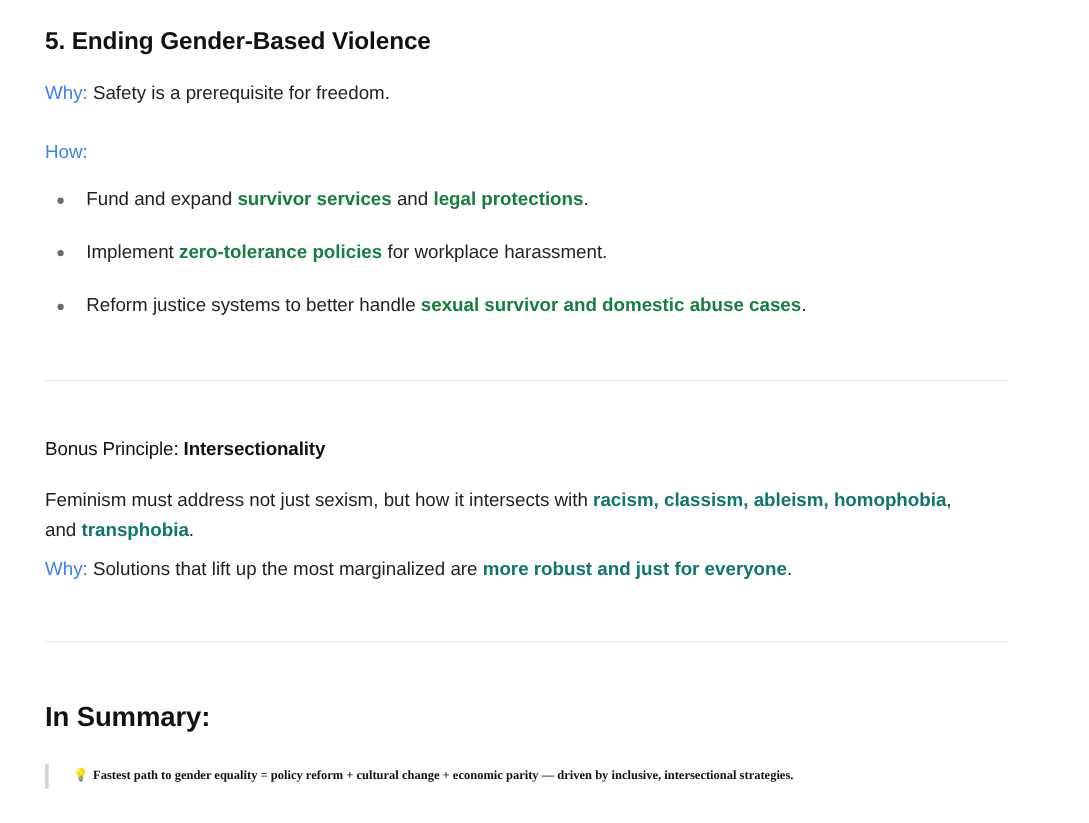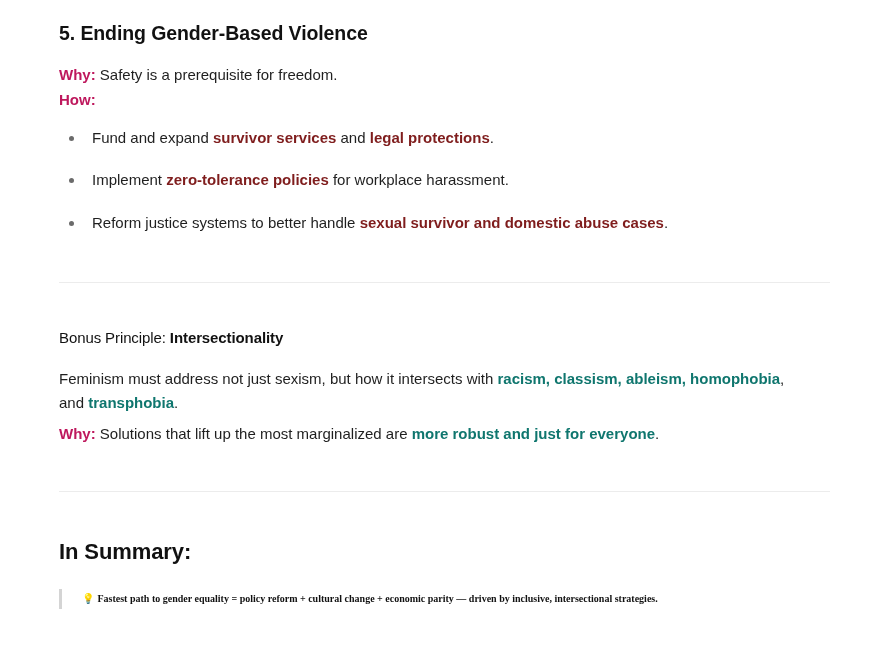--- a/index.html
+++ b/index.html
@@ -13,21 +13,21 @@
     font-family: "Liberation Sans", sans-serif;
     color: #1a1a1a;
     -webkit-font-smoothing: antialiased;
     overflow: hidden;
   }
   .page {
     position: relative;
     width: 840px;
     height: 658px;
     box-sizing: border-box;
-    padding: 0 51px 0 59px;
+    padding: 0 51px 0 36px;
   }
 
   
   .h-section {
     font-size: 19.5px;
     font-weight: bold;
     color: #111111;
     letter-spacing: -0.1px;
     margin: 0;
     padding-top: 20px;
@@ -52,24 +52,24 @@
   }
 
   
   .para {
     font-size: 15px;
     line-height: 1.62;
     color: #1f1f1f;
     margin: 0;
   }
   .para .strong { font-weight: bold; color: #0f766e; }
-  .lbl { font-weight: bold; color: #be185d; }
+  .lbl { font-weight: normal; color: #3b82f6; }
 
   .why-line { margin-top: 17px; }
-  .how-line { margin-top: 0; }
+  .how-line { margin-top: 22px; }
 
   
   .bullets {
     list-style: none;
     margin: 0;
     padding: 0;
     margin-top: 14px;
   }
   .bullets li {
     position: relative;
@@ -83,21 +83,21 @@
   .bullets li::before {
     content: "";
     position: absolute;
     left: 10px;
     top: 10px;
     width: 5px;
     height: 5px;
     border-radius: 50%;
     background: #6b6b6b;
   }
-  .bullets .strong { font-weight: bold; color: #7f1d1d; }
+  .bullets .strong { font-weight: bold; color: #15803d; }
 
   
   .rule {
     border: 0;
     border-top: 1px solid #ececec;
     margin: 0;
     width: 771px;
   }
   .rule-1 { margin-top: 47px; }
   .rule-2 { margin-top: 45px; }

